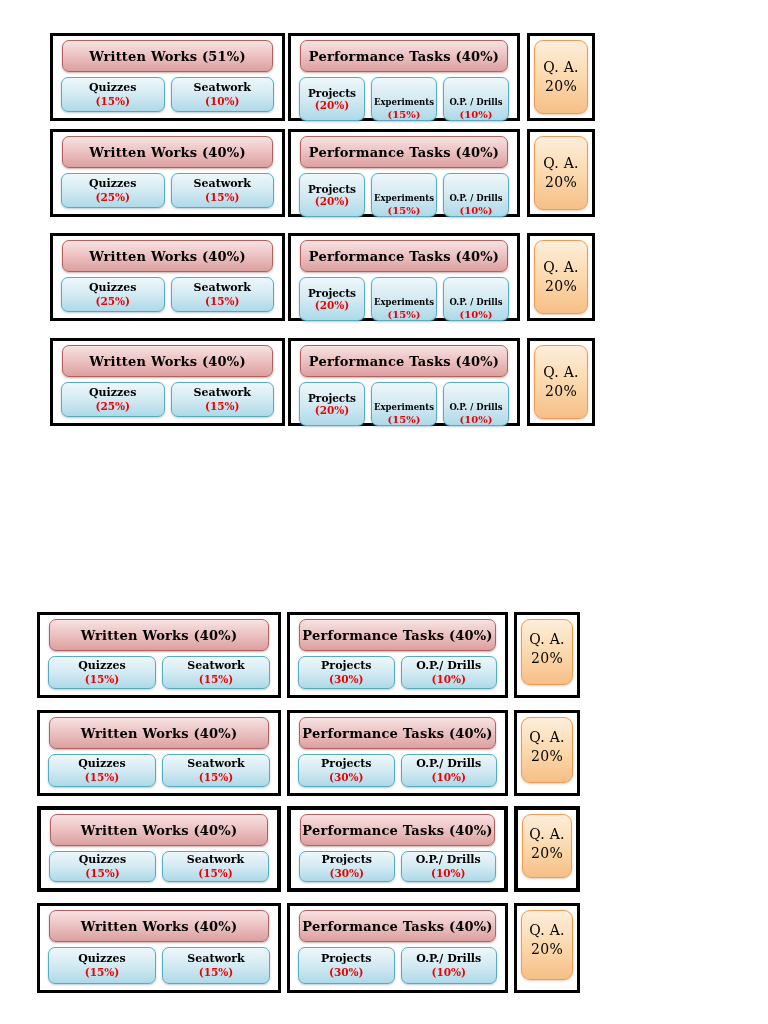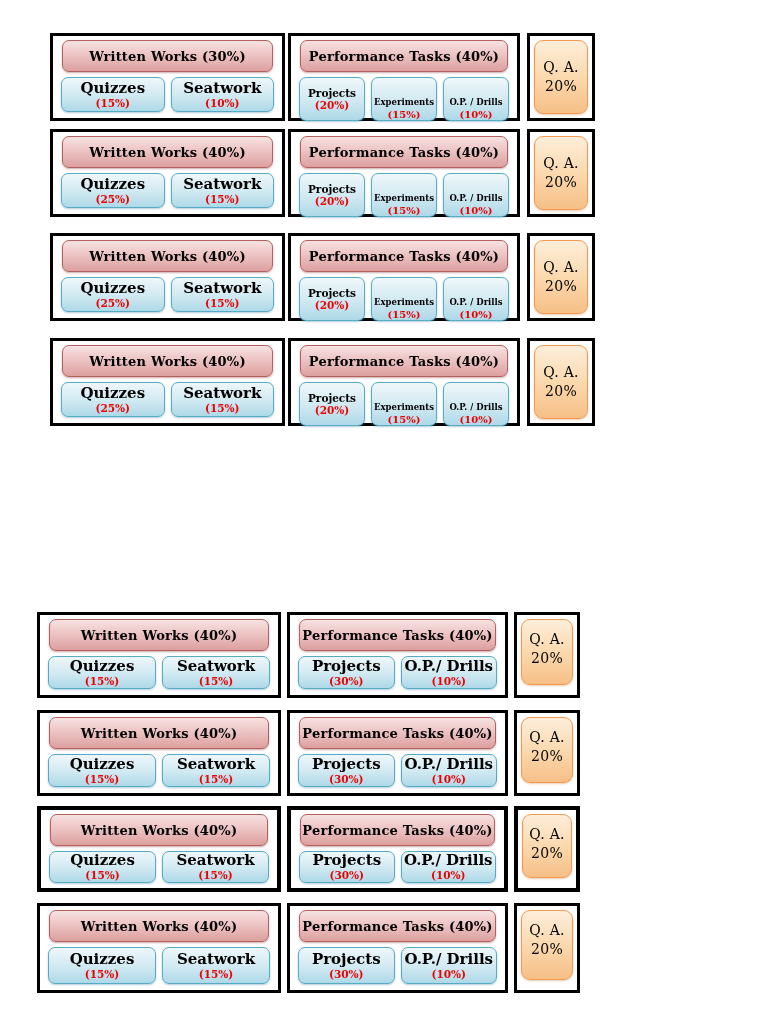--- a/index.html
+++ b/index.html
@@ -45,21 +45,21 @@
     white-space:nowrap;
   }
   .sub-row{flex:1;display:flex;gap:6px;margin:0 2px;}
   .sub{
     flex:1;min-width:0;display:flex;flex-direction:column;
     align-items:center;justify-content:center;gap:1px;
     border:1px solid #55aac4;border-radius:7px;
     background:linear-gradient(#eef7fa 0%, #d3eaf2 50%, #aed9e8 100%);
     box-shadow:0 1px 2px rgba(70,130,160,.4);
   }
-  .sub-label{font-size:15px;font-weight:700;line-height:1.15;white-space:nowrap;}
+  .sub-label{font-size:11px;font-weight:700;line-height:1.15;white-space:nowrap;}
   .sub-pct{font-size:10.5px;font-weight:700;color:#ee0000;line-height:1.1;}
   .group-top .panel-pt .sub-label{font-size:10.5px;}
   .group-top .panel-pt .sub:nth-child(n+2) .sub-label{font-size:8.5px;margin-top:20px;}
   .group-top .panel-pt .sub:nth-child(n+2) .sub-pct{font-size:10px;}
 
   .panel-qa{padding:4px;}
   .qa-box{
     flex:1;display:flex;flex-direction:column;align-items:center;justify-content:center;
     border:1px solid #f29a52;border-radius:9px;
     background:linear-gradient(#fdeedb 0%, #fbd9ae 50%, #f6bf87 100%);
@@ -69,21 +69,21 @@
   .group-bottom .panel-qa{padding:4px 4px 10px;}
   .group-bottom .qa-box{justify-content:flex-start;padding-top:10px;}
 </style>
 </head>
 <body>
 
 <div class="page">
   <div class="group group-top">
       <div class="row">
         <div class="panel panel-ww">
-          <div class="hdr">Written Works (30%)</div>
+          <div class="hdr">Written Works (51%)</div>
           <div class="sub-row">
             <div class="sub">
               <div class="sub-label">Quizzes</div>
               <div class="sub-pct">(15%)</div>
             </div>
             <div class="sub">
               <div class="sub-label">Seatwork</div>
               <div class="sub-pct">(10%)</div>
             </div>
           </div>

